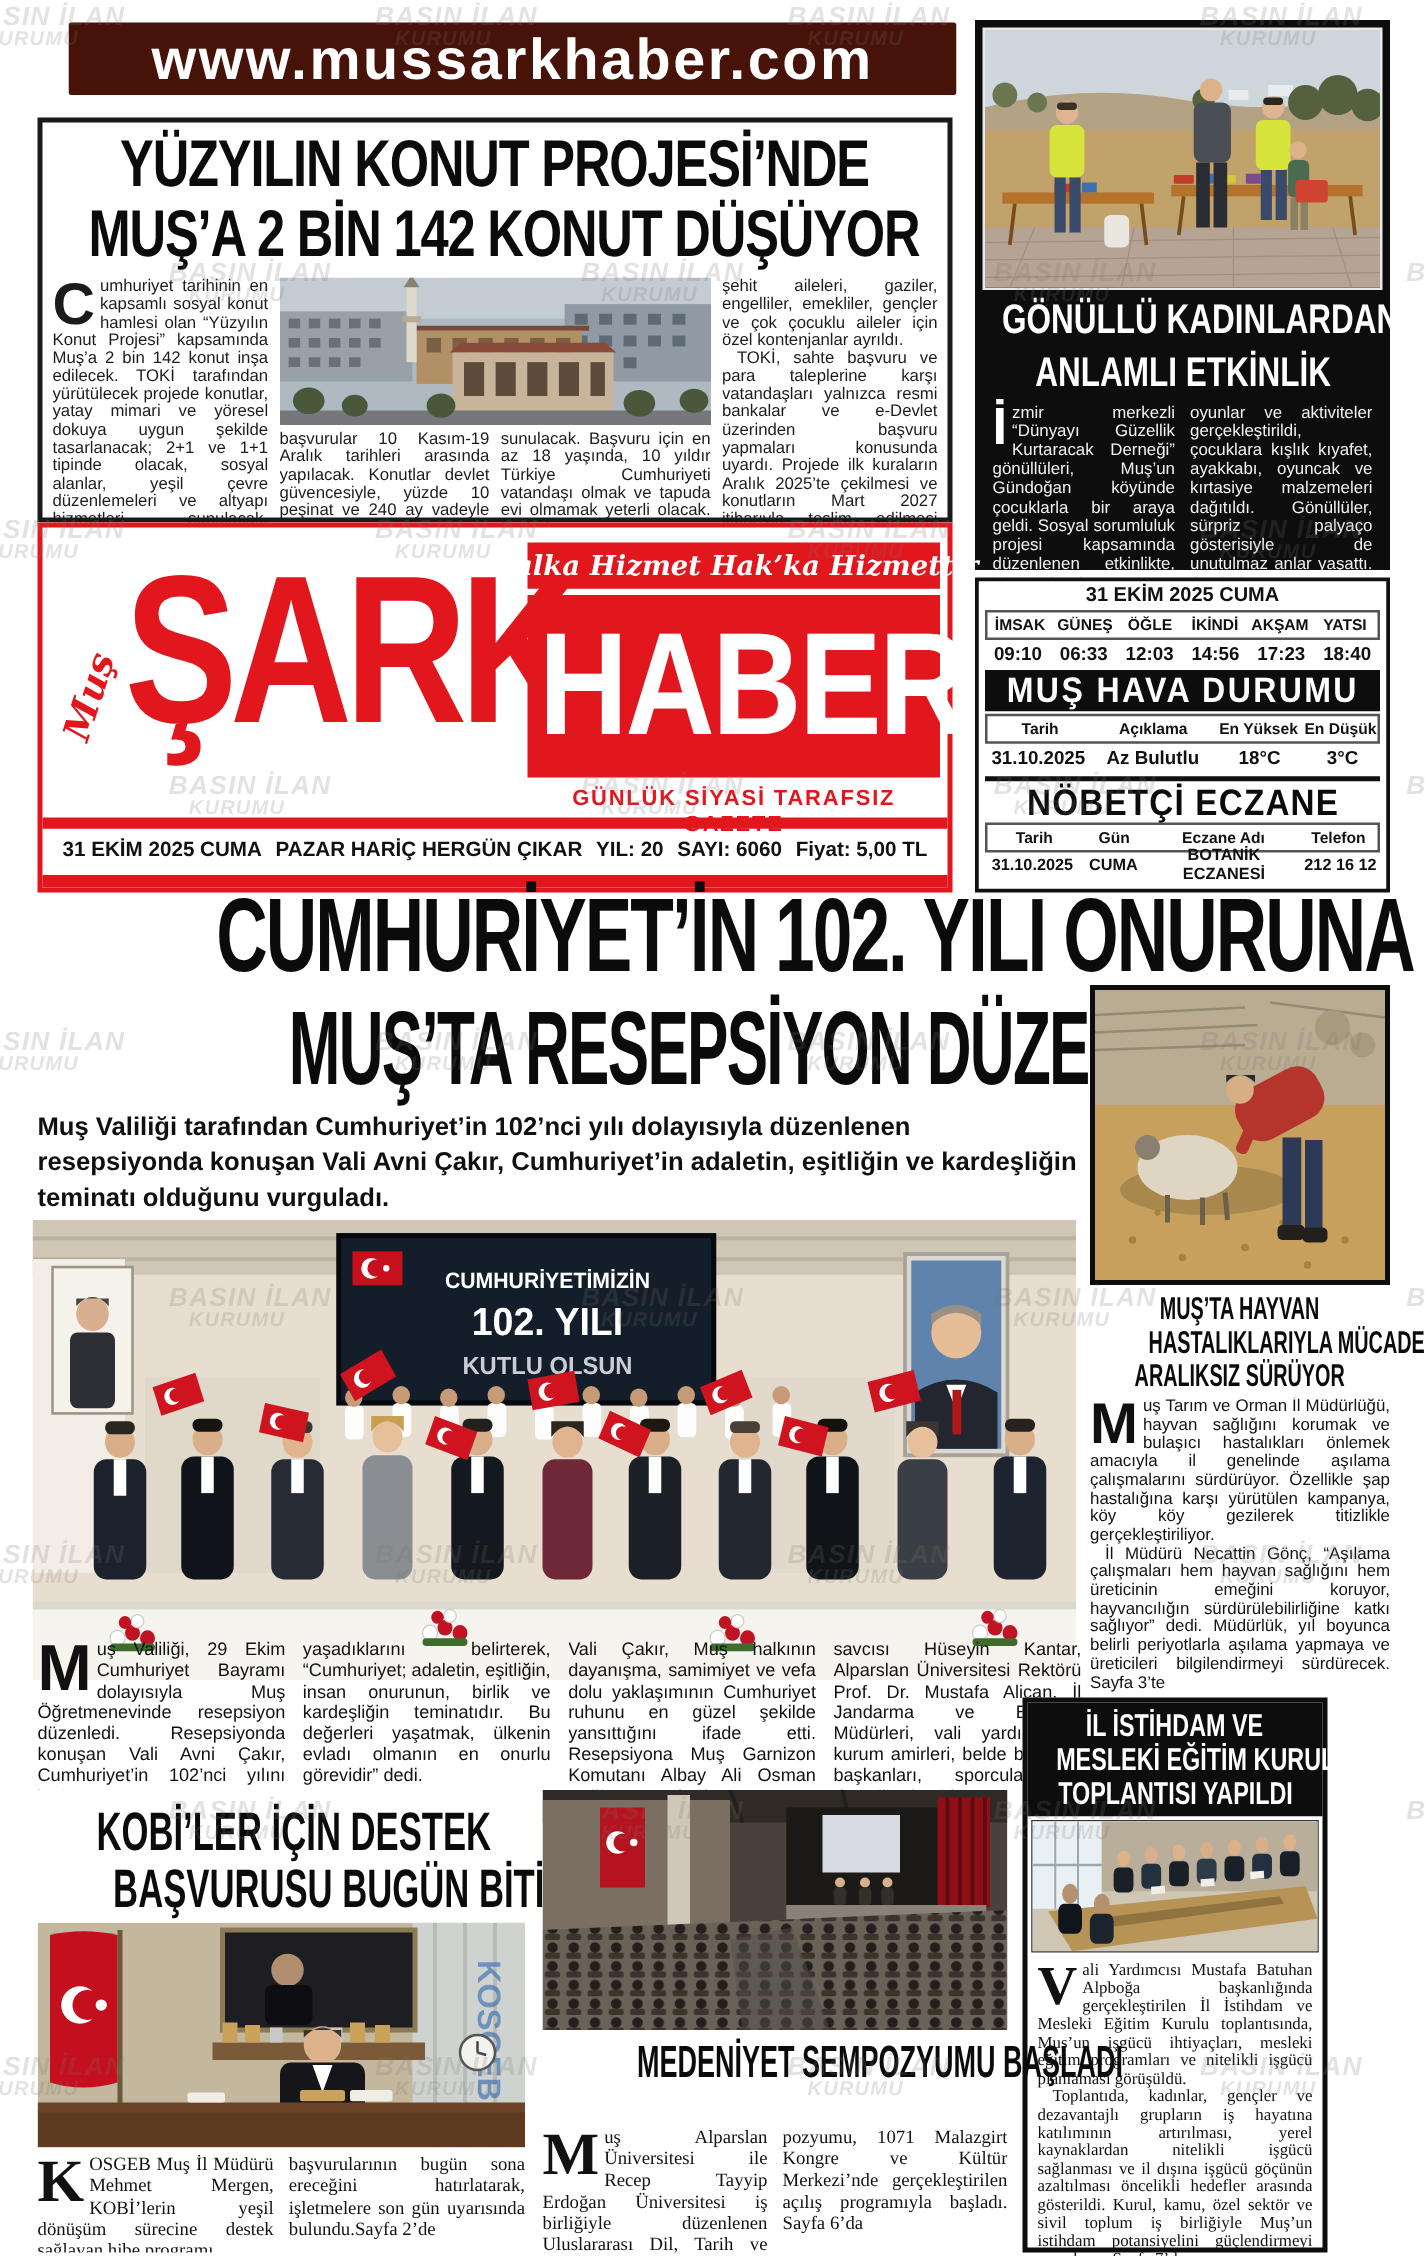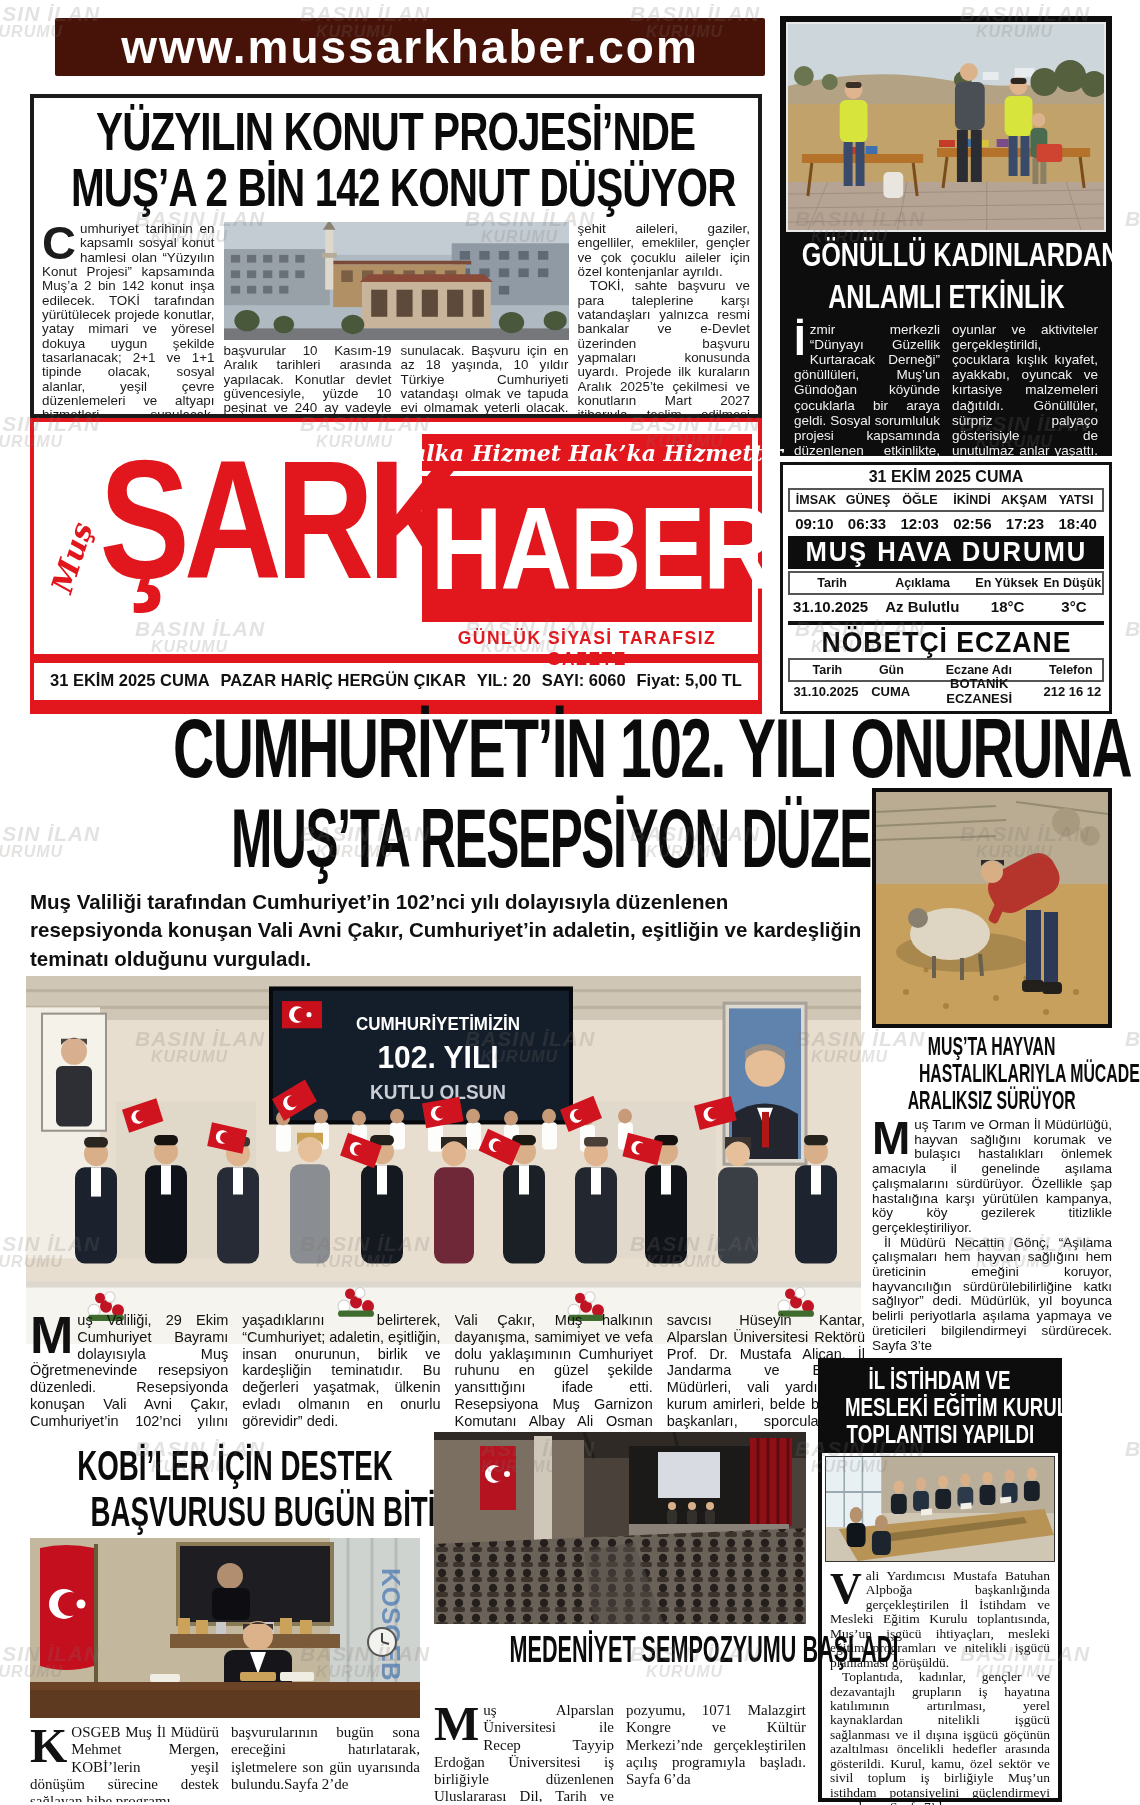--- a/index.html
+++ b/index.html
@@ -339,21 +339,21 @@
         <div>GÜNEŞ</div>
         <div>ÖĞLE</div>
         <div>İKİNDİ</div>
         <div>AKŞAM</div>
         <div>YATSI</div>
     </div>
     <div class="trow vals c6">
       <div>09:10</div>
         <div>06:33</div>
         <div>12:03</div>
-        <div>02:56</div>
+        <div>14:56</div>
         <div>17:23</div>
         <div>18:40</div>
     </div>
     <div class="hava-bar">
         <span>MUŞ HAVA DURUMU</span>
       </div>
     <div class="trow hd wx">
       <div>Tarih</div>
         <div>Açıklama</div>
         <div>En Yüksek</div>

